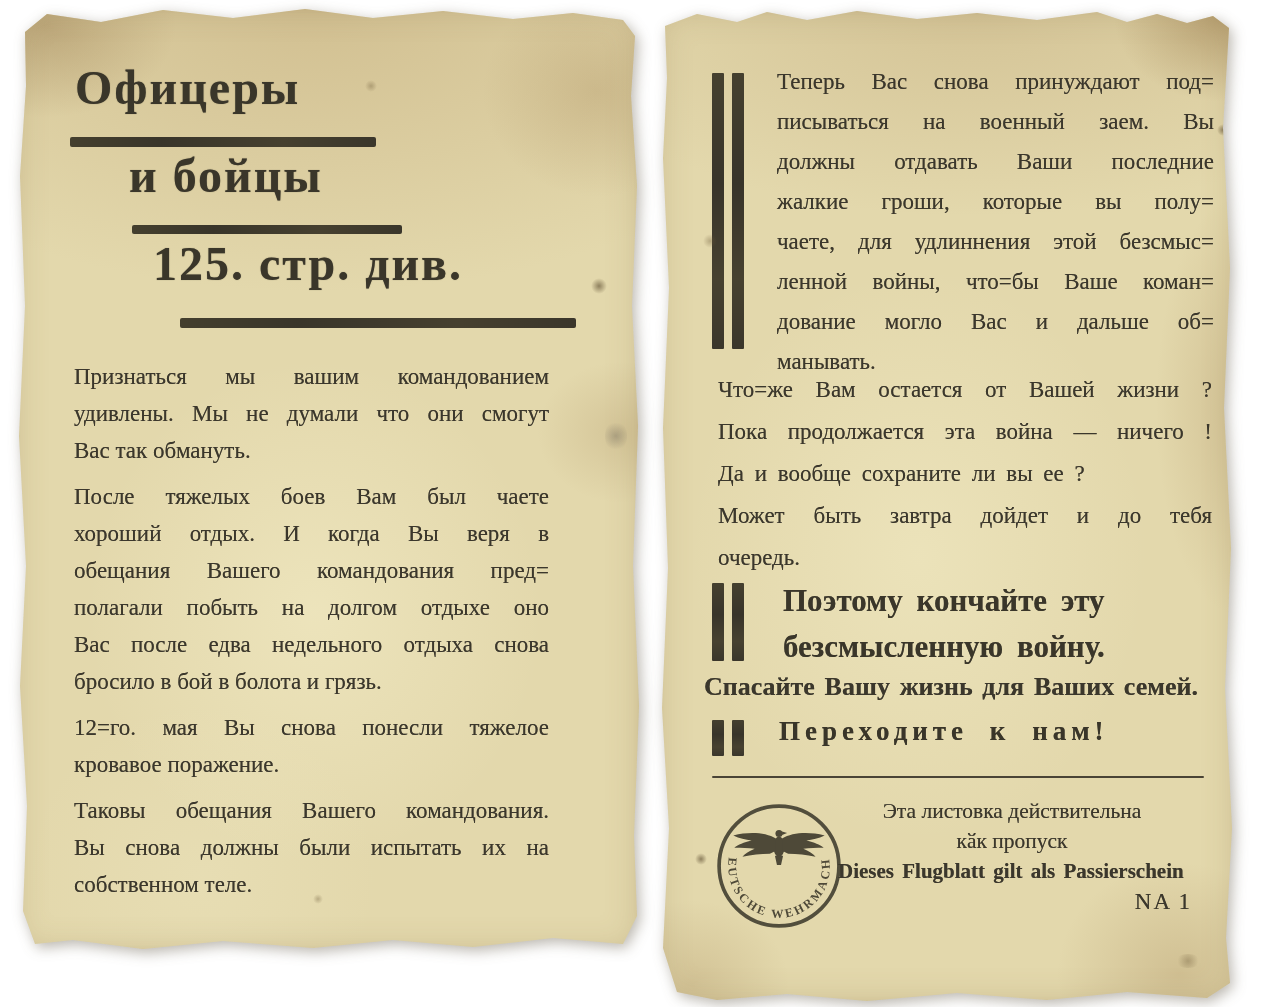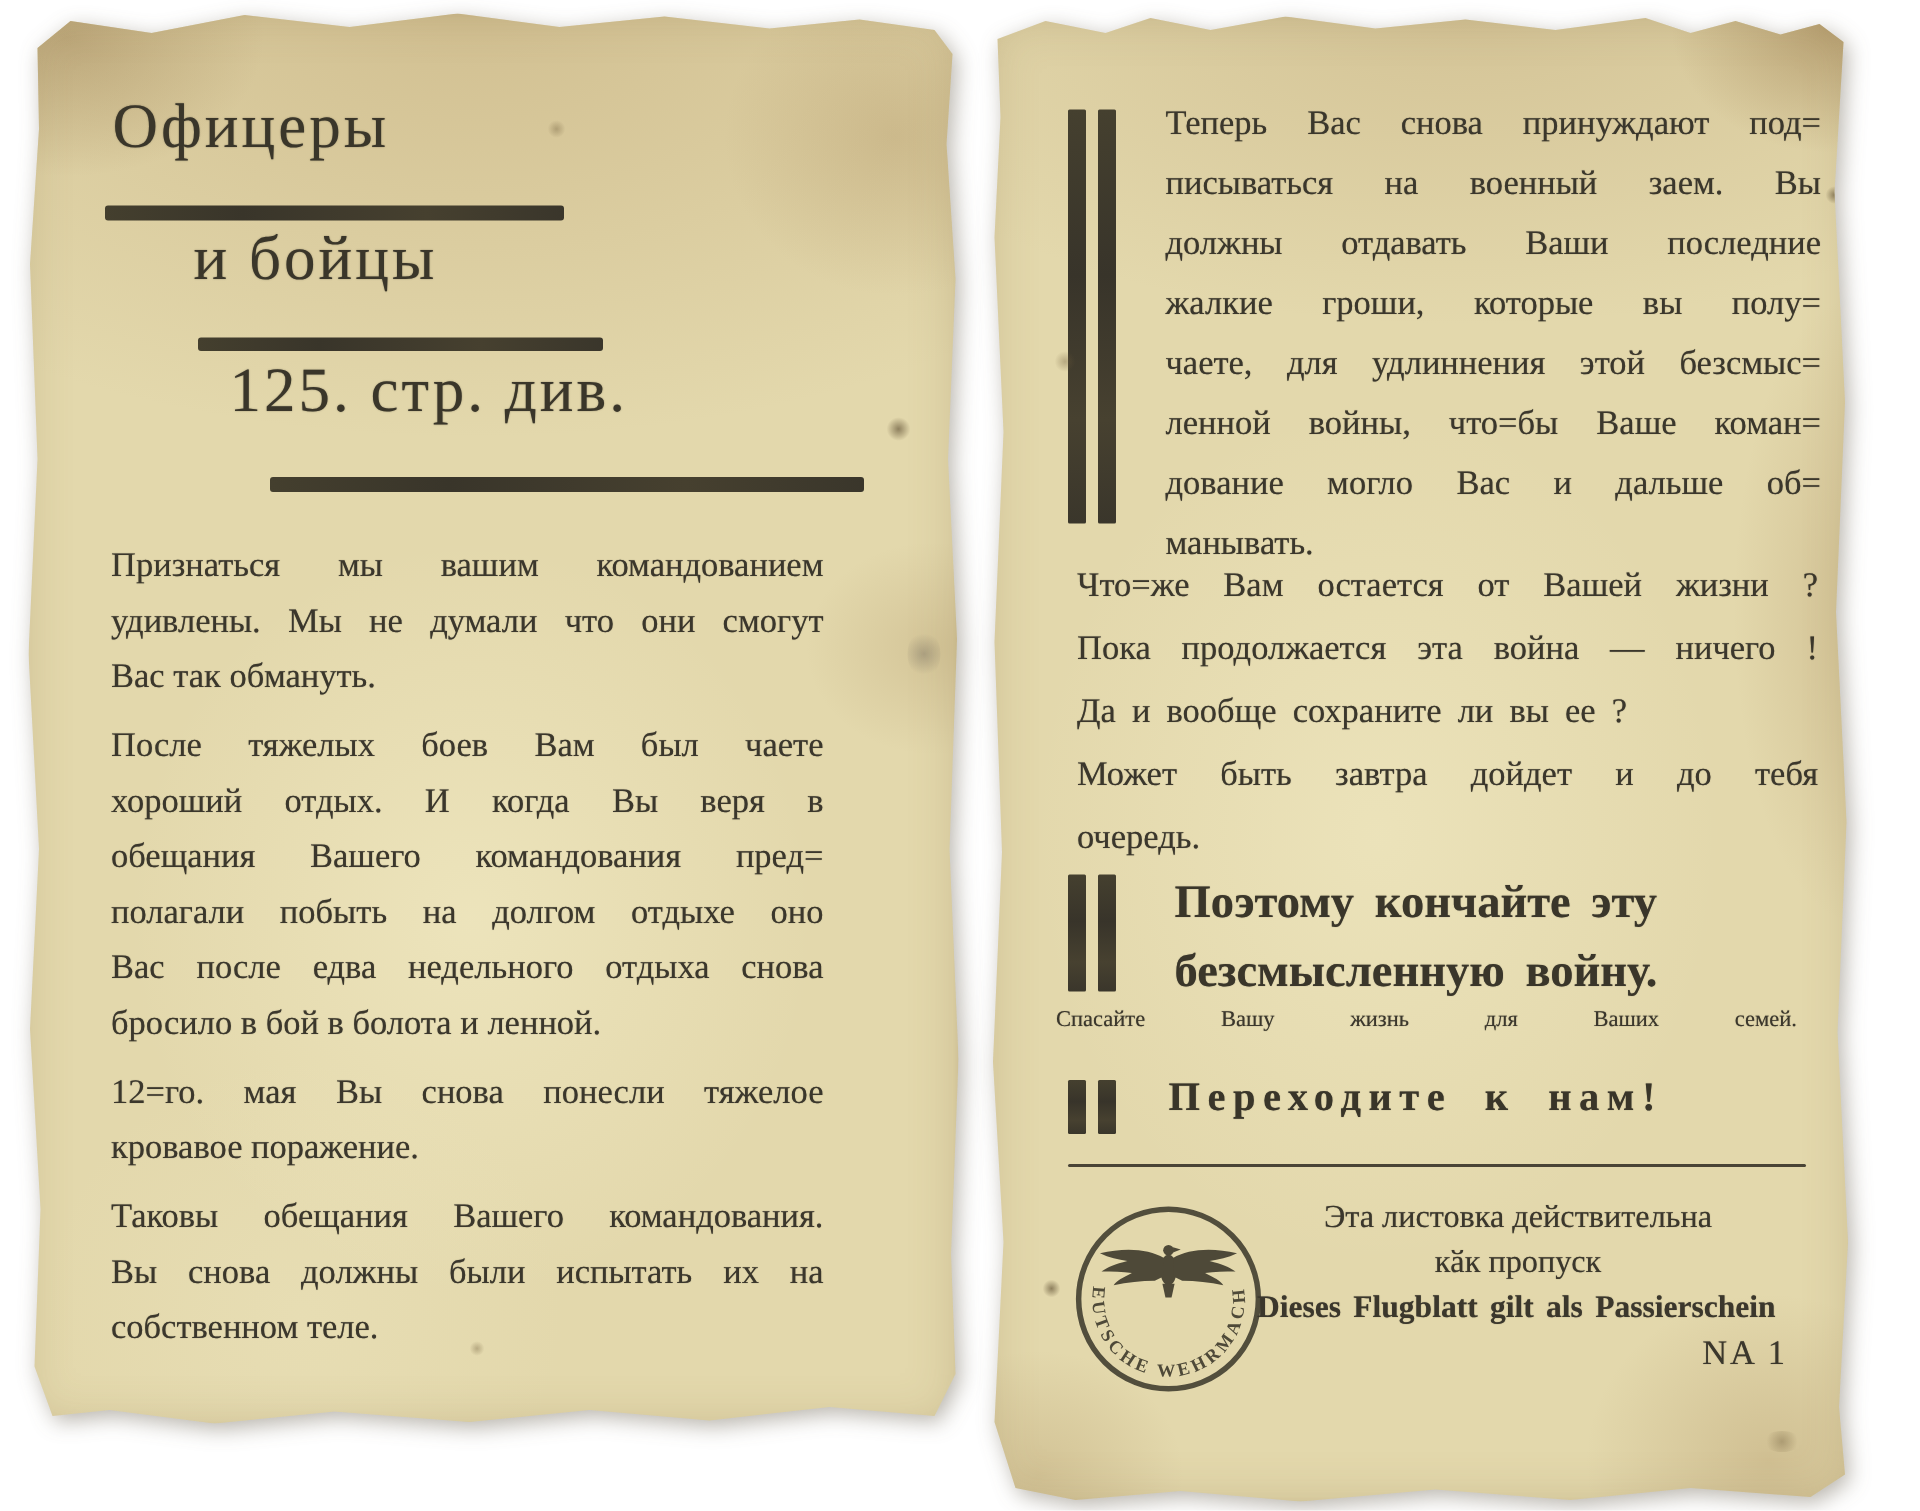--- a/index.html
+++ b/index.html
@@ -17,21 +17,21 @@
     width:628px;height:947px;
     clip-path:polygon(12px 26px,34px 8px,88px 16px,150px 4px,220px 12px,292px 3px,360px 12px,430px 5px,500px 13px,560px 7px,610px 14px,622px 30px,618px 90px,624px 180px,619px 300px,625px 420px,620px 560px,626px 700px,621px 830px,624px 910px,610px 938px,540px 932px,460px 941px,380px 934px,300px 942px,210px 935px,130px 943px,60px 934px,22px 938px,10px 905px,14px 800px,7px 680px,13px 560px,6px 430px,12px 300px,7px 170px,13px 80px);
     background-image:
       radial-gradient(120% 42% at 48% 0%, rgba(178,148,98,.36), rgba(178,148,98,0) 72%),
       radial-gradient(30% 14% at 5% 2%, rgba(140,110,66,.42), rgba(140,110,66,0) 70%),
       radial-gradient(26% 16% at 93% 9%, rgba(165,135,88,.30), rgba(165,135,88,0) 70%),
       radial-gradient(52% 38% at 48% 64%, rgba(248,242,206,.45), rgba(248,242,206,0) 70%),
       radial-gradient(40% 26% at 30% 92%, rgba(237,229,190,.4), rgba(237,229,190,0) 70%),
       radial-gradient(18% 10% at 97% 45%, rgba(160,130,82,.22), rgba(160,130,82,0) 75%);
   }
-  .title-line{position:absolute;font-weight:normal;font-size:42px;letter-spacing:2px;line-height:1;
+  .title-line{position:absolute;font-weight:bold;font-size:48px;letter-spacing:2px;line-height:1;
     color:#3a362a;text-shadow:0 0 1px rgba(58,54,42,.55);white-space:nowrap;}
   #title-line-1{left:62px;top:58px;}
   #title-line-2{left:116px;top:146px;}
   #title-line-3{left:140px;top:234px;}
   .title-bar{position:absolute;height:10px;background:linear-gradient(90deg,#443f2e, #39352a 30%, #46402f 70%, #3a362b);border-radius:2px;}
   #title-bar-1{left:57px;top:131px;width:306px;}
   #title-bar-2{left:119px;top:219px;width:270px;height:9px;}
   #title-bar-3{left:167px;top:312px;width:396px;}
   #left-body{position:absolute;left:61px;top:352px;width:475px;font-size:23px;line-height:37px;}
   #left-body .para{margin:0 0 9px 0;}
@@ -54,21 +54,21 @@
   .bar-pair{position:absolute;display:flex;gap:8px;}
   .bar-pair .vbar{width:12px;background:linear-gradient(180deg,#45402f,#38342a 40%,#474130 75%,#3a362b);border-radius:1px;}
   #bars-1{left:55px;top:65px;height:276px;}
   #bars-2{left:55px;top:575px;height:78px;}
   #bars-3{left:55px;top:712px;height:36px;}
   #loan-para{position:absolute;left:120px;top:54px;width:437px;font-size:23px;line-height:40px;}
   #questions{position:absolute;left:61px;top:362px;width:494px;font-size:23px;line-height:40px;word-spacing:5px;}
   #questions .q{margin:0 0 2px 0;}
   #cta{position:absolute;left:126px;top:570px;width:360px;font-size:31px;line-height:46px;word-spacing:6px;
     font-weight:bold;color:#3a362a;font-family:Liberation Serif, serif;}
-  #save-line{position:absolute;left:47px;top:664px;width:494px;font-size:15px;}
+  #save-line{position:absolute;left:47px;top:664px;width:494px;font-size:26px;font-weight:bold;}
   #crossover-line{position:absolute;left:122px;top:708px;font-size:27px;font-weight:bold;
     letter-spacing:5px;word-spacing:10px;color:#393529;}
   #footer-rule{position:absolute;left:55px;top:768px;width:492px;height:2px;background:#4a4436;border-radius:1px;}
   #stamp{position:absolute;left:56px;top:792px;width:132px;height:132px;}
   #footer-ru{position:absolute;left:190px;top:788px;width:330px;text-align:center;font-size:21.5px;line-height:30px;}
   #footer-de{position:absolute;left:181px;top:851px;width:375px;font-size:21px;word-spacing:3px;font-weight:bold;}
   #footer-code{position:absolute;left:455px;top:881px;width:80px;text-align:right;font-size:23px;letter-spacing:2px;}
   .spot{position:absolute;border-radius:50%;pointer-events:none;}
   .spot.dark{background:radial-gradient(circle, rgba(86,70,42,.6), rgba(86,70,42,0) 70%);}
   .spot.faint{background:radial-gradient(circle, rgba(110,92,58,.38), rgba(110,92,58,0) 70%);}
@@ -92,21 +92,21 @@
         <div class="ln jl">Признаться мы вашим командованием</div>
         <div class="ln jl">удивлены. Мы не думали что они смогут</div>
         <div class="ln ll">Вас так обмануть.</div>
       </div>
       <div class="para">
         <div class="ln jl">После тяжелых боев Вам был чаете</div>
         <div class="ln jl">хороший отдых.  И когда Вы веря в</div>
         <div class="ln jl">обещания Вашего командования пред=</div>
         <div class="ln jl">полагали побыть на долгом отдыхе оно</div>
         <div class="ln jl">Вас после едва недельного отдыха снова</div>
-        <div class="ln ll">бросило в бой в болота и ленной.</div>
+        <div class="ln ll">бросило в бой в болота и грязь.</div>
       </div>
       <div class="para">
         <div class="ln jl">12=го. мая Вы снова понесли тяжелое</div>
         <div class="ln ll">кровавое поражение.</div>
       </div>
       <div class="para">
         <div class="ln jl">Таковы обещания Вашего командования.</div>
         <div class="ln jl">Вы снова должны были испытать их на</div>
         <div class="ln ll">собственном теле.</div>
       </div>

